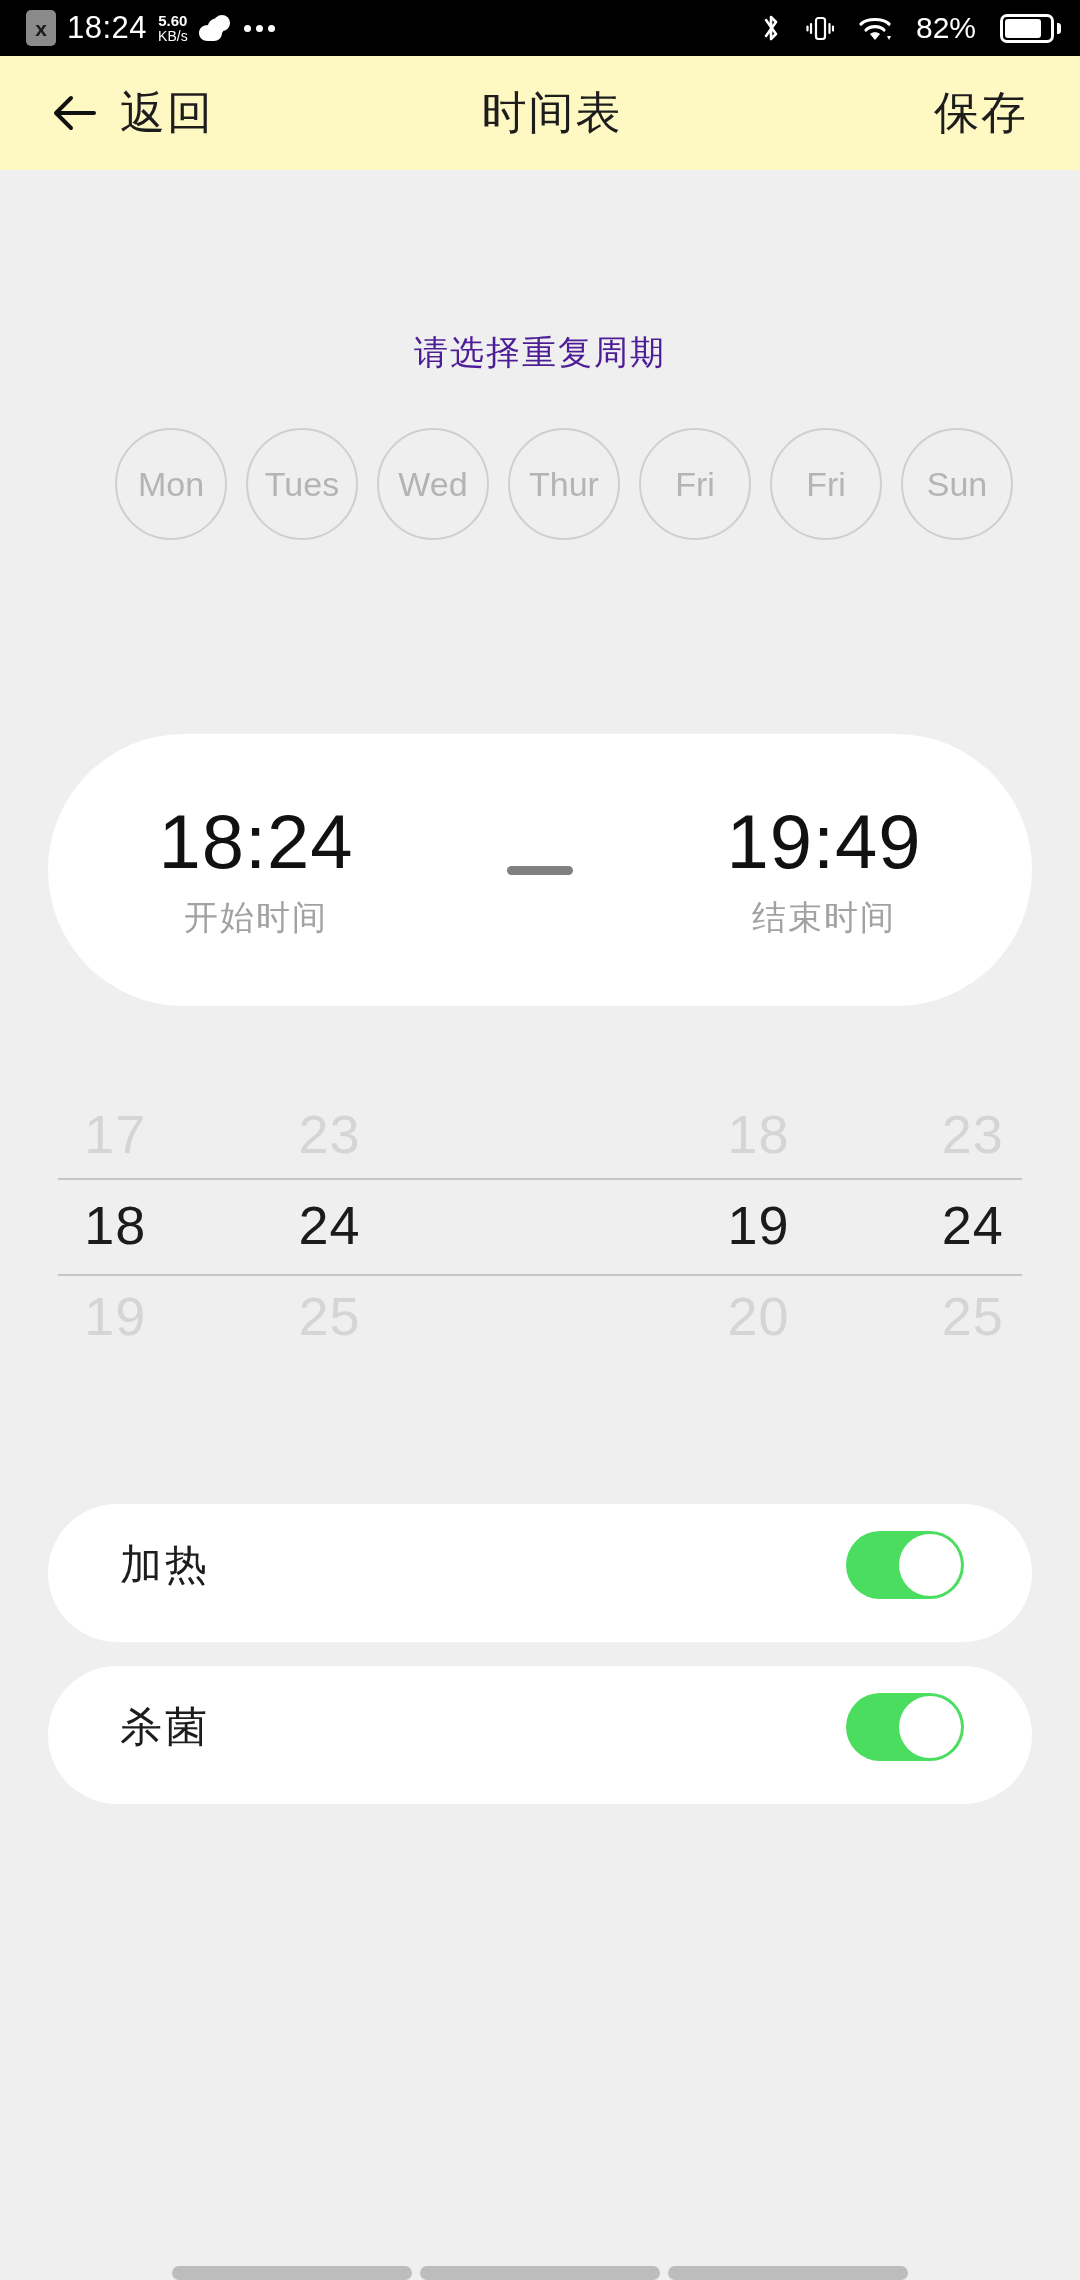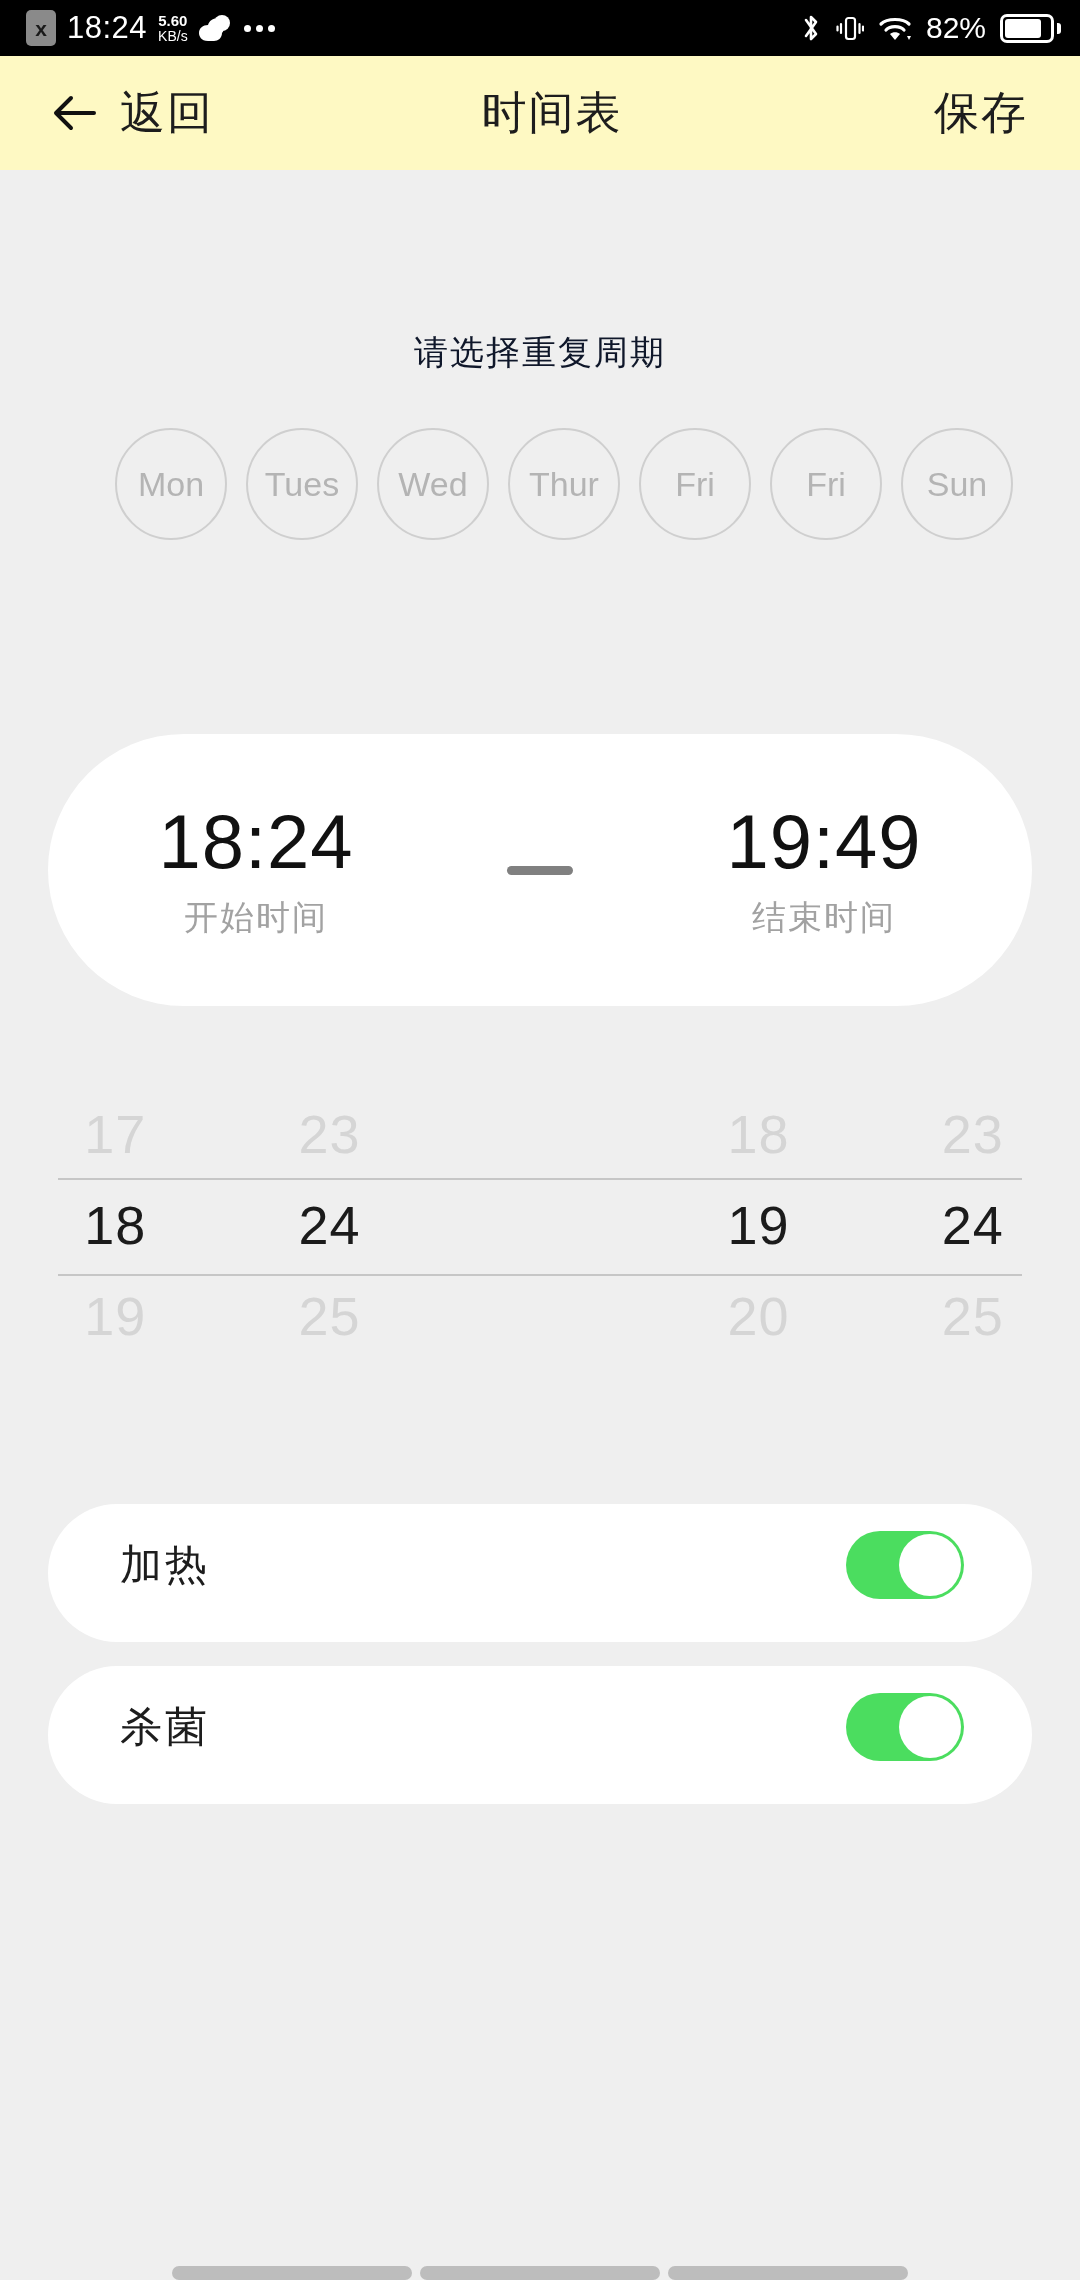--- a/index.html
+++ b/index.html
@@ -24,21 +24,21 @@
     display:flex; align-items:center; justify-content:center;
     font-size:21px; font-weight:bold; color:#1a1a1a; line-height:1;
   }
   .sb-clock { font-size:31px; font-weight:500; letter-spacing:.5px; }
   .sb-net { display:flex; flex-direction:column; align-items:center;
             line-height:1.02; font-size:15px; font-weight:600; }
   .sb-net .kb { font-size:14px; font-weight:500; }
   .cloud-icon { width:34px; height:28px; }
   .dots-icon { display:flex; gap:5px; align-items:center; }
   .dots-icon i { width:7px; height:7px; background:#fff; border-radius:50%; display:block; }
-  .sb-right { display:flex; align-items:center; gap:14px; }
+  .sb-right { display:flex; align-items:center; gap:24px; }
   .bt-icon { width:22px; height:32px; }
   .vib-icon { width:28px; height:32px; }
   .wifi-icon { width:34px; height:28px; }
   .batt-pct { font-size:30px; font-weight:500; }
   .batt-icon { position:relative; width:54px; height:29px; }
   .batt-body {
     position:absolute; inset:0; border:3px solid #fff; border-radius:7px;
   }
   .batt-fill {
     position:absolute; top:5px; left:5px; bottom:5px; width:36px;
@@ -65,21 +65,21 @@
     font-size:45px; color:#1d1d1d; letter-spacing:2px;padding-left:24px;
   }
   .appbar-save {
     position:absolute; right:52px; font-size:45px; color:#1d1d1d;
     letter-spacing:2px; cursor:pointer;
   }
 
   
   .repeat-hint {
     position:absolute; top:330px; left:0; width:1080px; text-align:center;
-    font-size:34px; color:#0f172a; letter-spacing:2px;
+    font-size:34px; color:#4c1d95; letter-spacing:2px;
   }
   .days-row {
     position:absolute; top:428px; left:0; width:1080px;
     display:flex; justify-content:center; gap:19px;margin-left:24px;
   }
   .day-chip {
     width:112px; height:112px; border-radius:50%;
     border:2px solid #cfcfcf; background:transparent;
     display:flex; align-items:center; justify-content:center;
     font-size:34px; color:#b4b4b4; cursor:pointer;

